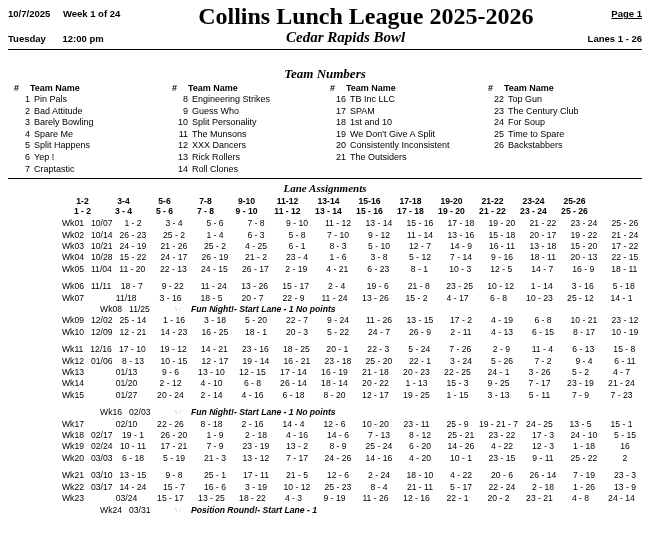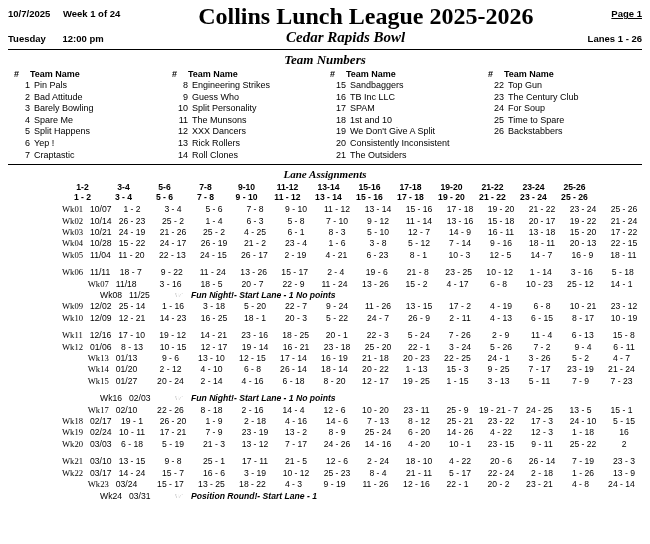--- a/index.html
+++ b/index.html
@@ -22,40 +22,40 @@
 
   .hdr-row2{display:flex;align-items:baseline;justify-content:space-between;margin-top:1px;}
   .hdr2-left{font-family:"Liberation Sans",sans-serif;font-size:9.5px;font-weight:bold;white-space:nowrap;}
   .hdr2-left .time{margin-left:14px;}
   .hdr2-center{flex:1;text-align:center;font-family:"Liberation Serif",serif;font-size:15px;font-weight:bold;font-style:italic;}
   .hdr2-right{font-family:"Liberation Sans",sans-serif;font-size:9.5px;font-weight:bold;white-space:nowrap;text-align:right;}
 
   .rule{border:0;border-top:1px solid #000;margin:3px 0 0 0;}
 
   
-  .sect-title{text-align:center;font-family:"Liberation Serif",serif;font-size:13px;font-weight:bold;font-style:italic;margin:2px 0 1px 0;}
+  .sect-title{text-align:center;font-family:"Liberation Serif",serif;font-size:13px;font-weight:bold;font-style:italic;margin:16px 0 1px 0;}
   .teams{display:flex;justify-content:space-between;padding:0 2px 0 6px;}
   .teamcol{width:152px;}
   .tc-head{display:flex;font-family:"Liberation Sans",sans-serif;font-size:9px;font-weight:bold;border-bottom:0;margin-bottom:1px;}
   .tc-head .num{width:16px;text-align:left;}
   .tc-head .nm{flex:1;}
   .trow{display:flex;font-family:"Liberation Sans",sans-serif;font-size:9px;line-height:11.6px;}
   .trow .num{width:16px;text-align:right;padding-right:4px;}
   .trow .nm{flex:1;}
 
   
   .la-title{text-align:center;font-family:"Liberation Serif",serif;font-size:11px;font-weight:bold;font-style:italic;margin:3px 0 2px 0;}
   .la-wrap{padding-left:54px;font-family:"Liberation Sans",sans-serif;font-size:8.6px;}
   .lane-pairs,.lane-nums{display:flex;font-weight:bold;}
   .lane-pairs{margin-bottom:0px;}
   .lane-nums{margin-bottom:2px;}
   .lcell{width:41px;text-align:center;}
 
   .wrow{display:flex;line-height:11.4px;white-space:nowrap;}
-  .wrow .wk{width:60px;text-align:right;padding-right:7px;font-weight:normal;font-family:Liberation Serif, serif;}
+  .wrow .wk{width:60px;text-align:left;padding-right:7px;font-weight:normal;}
   .wrow .dt{width:44px;text-align:left;}
   .wrow .cells{display:flex;}
   .wrow .c{width:41px;text-align:center;}
   .gap{height:6px;}
 
   .special{display:flex;line-height:11.4px;}
   .special .wk{width:60px;text-align:right;padding-right:7px;}
   .special .dt{width:44px;text-align:left;}
   .special .txt{font-style:italic;font-weight:bold;padding-left:18px;position:relative;}
   .special .txt .ptr{position:absolute;left:2px;top:0px;font-style:normal;font-weight:normal;font-size:9px;}
@@ -157,24 +157,20 @@
           <span class="num">14</span>
           <span class="nm">Roll Clones</span>
         </div>
     </div>
 
     <div class="teamcol">
       <div class="tc-head">
         <span class="num">#</span>
         <span class="nm">Team Name</span>
       </div>
-      <div class="trow">
-          <span class="num">15</span>
-          <span class="nm">Sandbaggers</span>
-        </div>
       <div class="trow">
           <span class="num">16</span>
           <span class="nm">TB Inc LLC</span>
         </div>
       <div class="trow">
           <span class="num">17</span>
           <span class="nm">SPAM</span>
         </div>
       <div class="trow">
           <span class="num">18</span>

